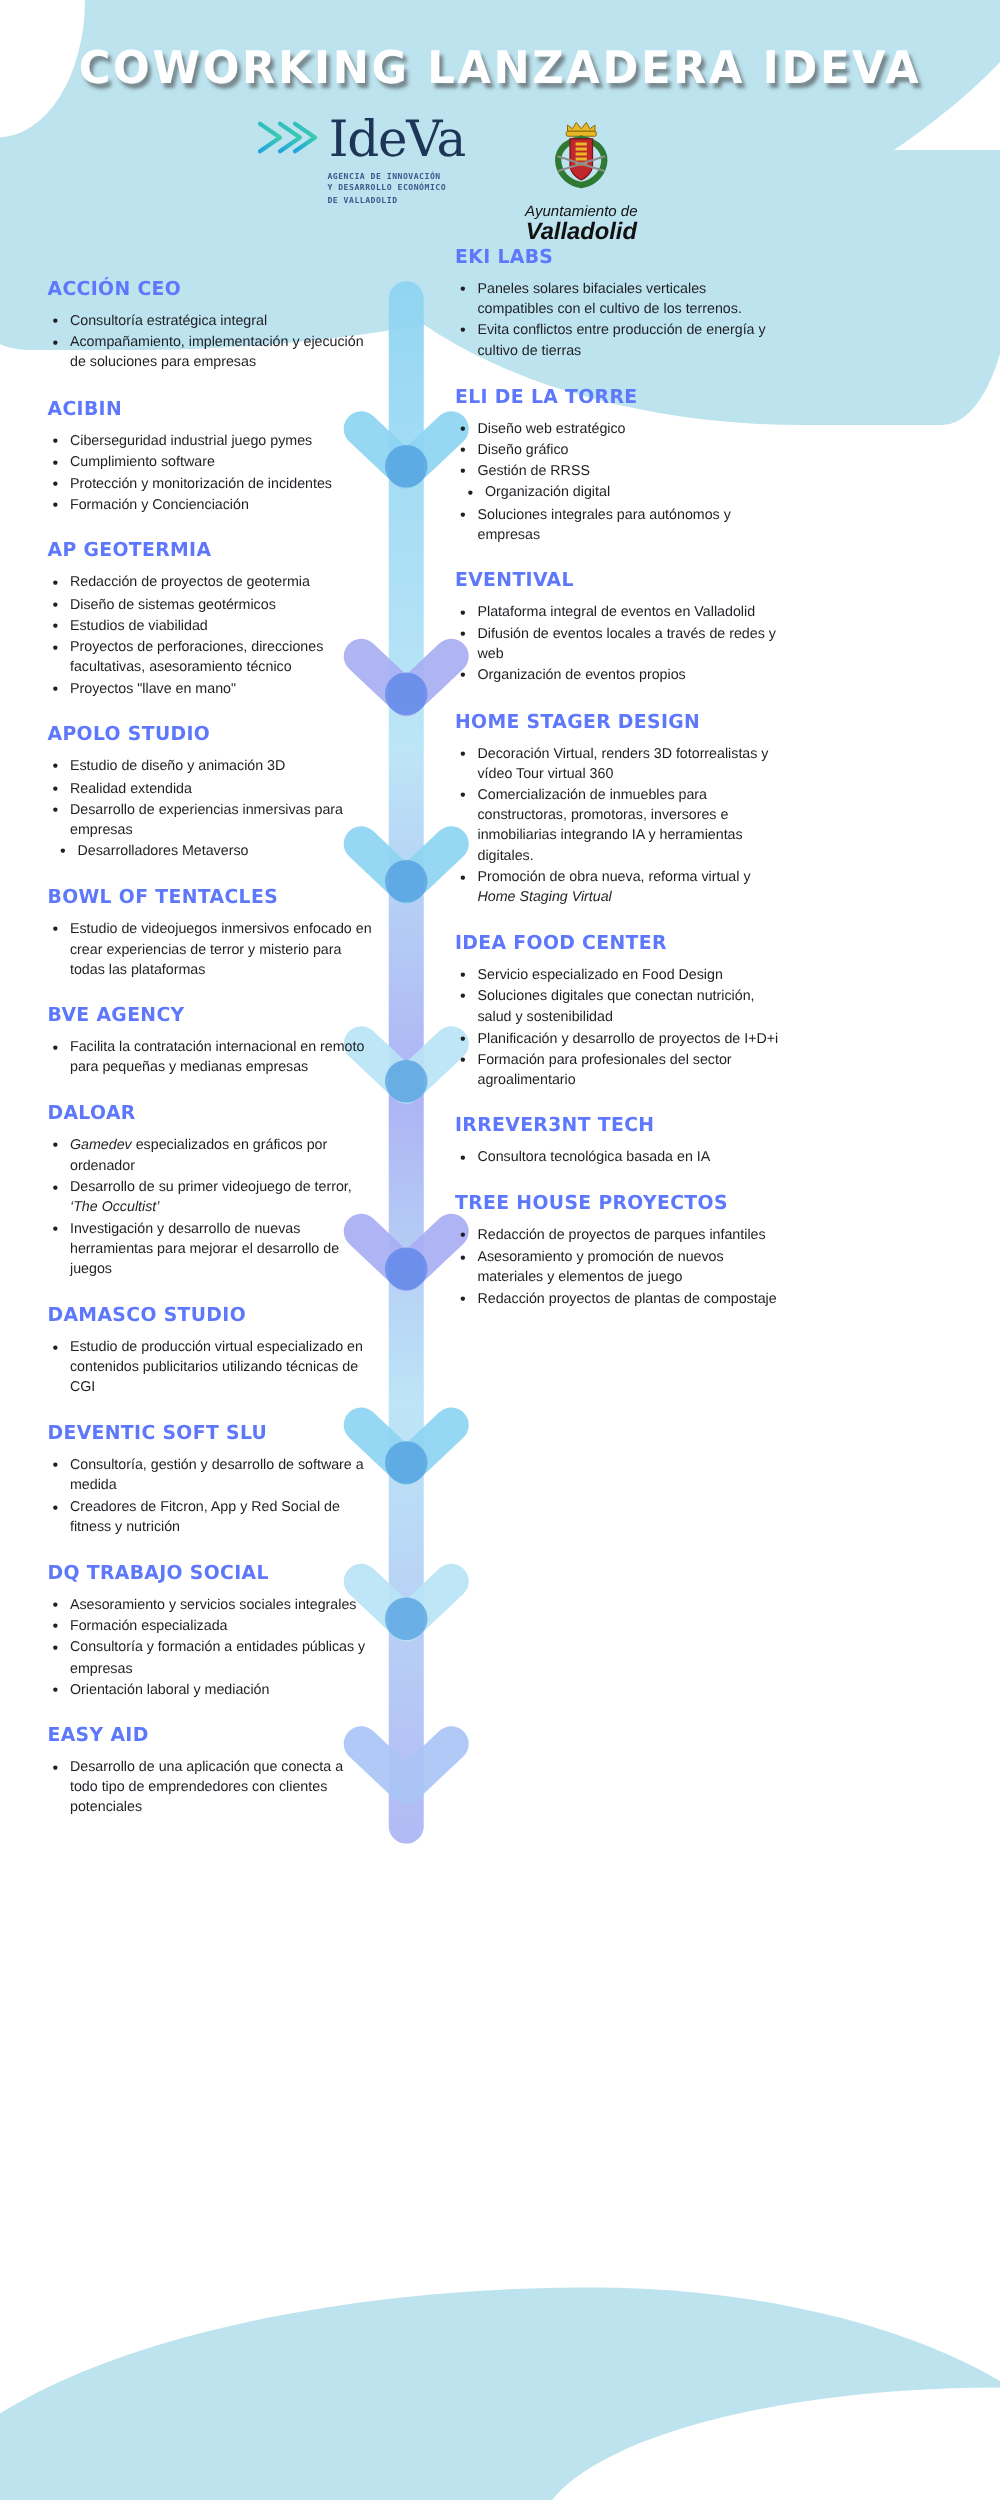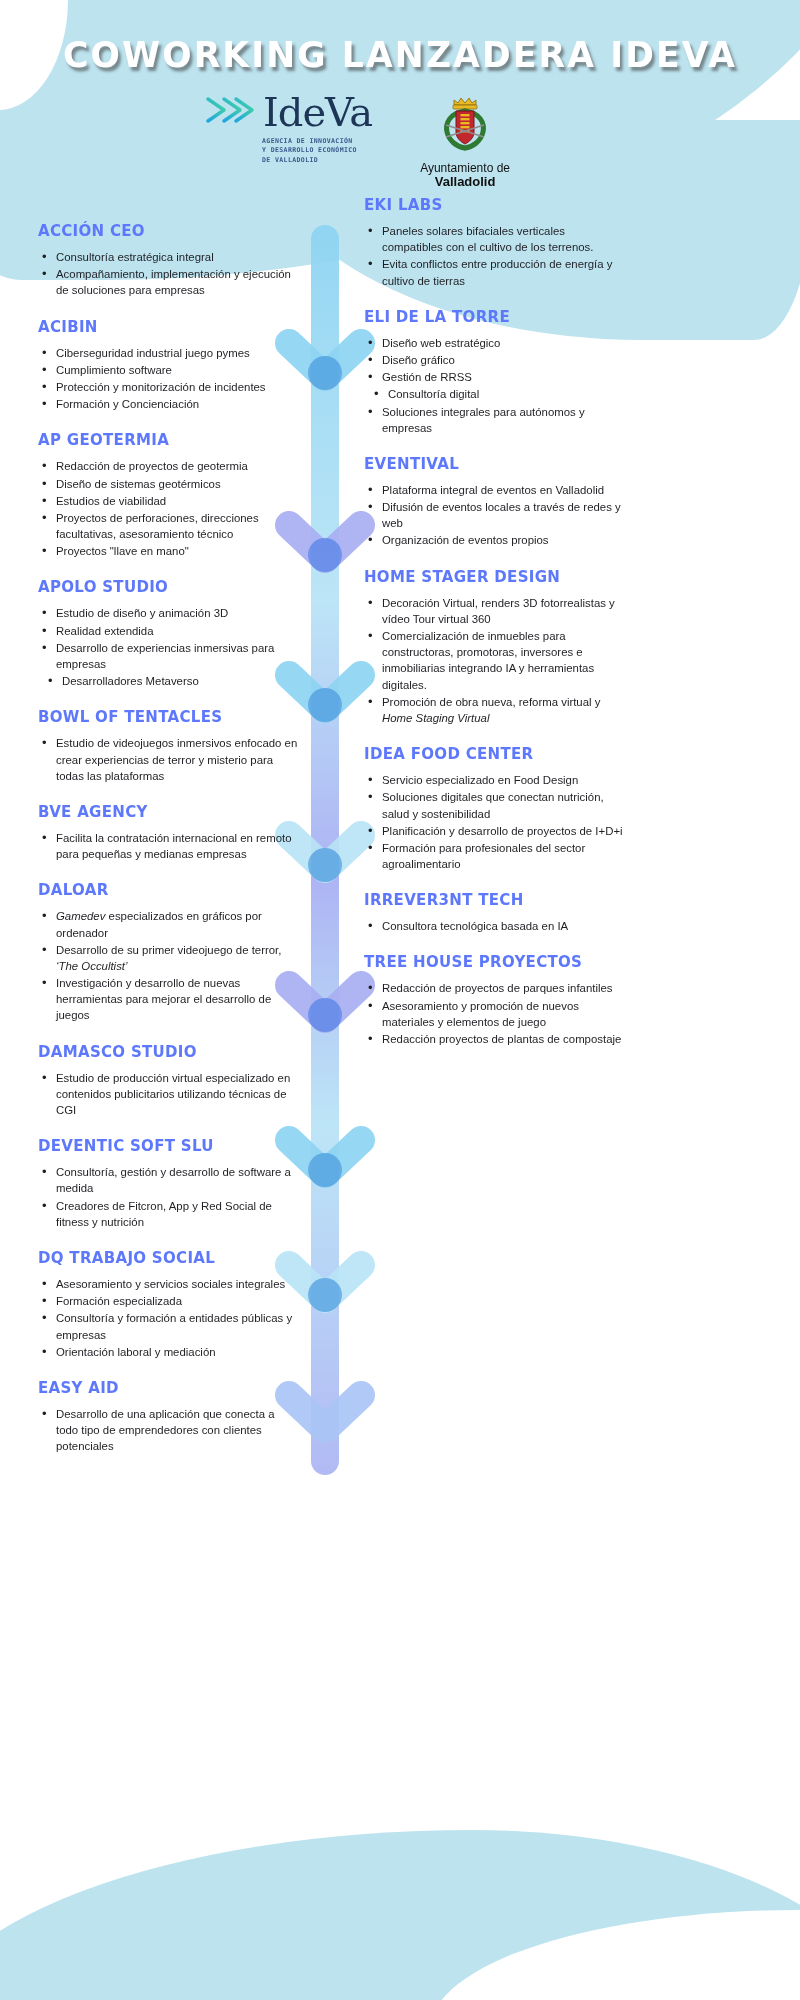--- a/index.html
+++ b/index.html
@@ -116,30 +116,30 @@
     margin-top: 5px;
     margin-left: 56px;
     font-family: "DejaVu Sans Mono", monospace;
     font-size: 6.5px;
     line-height: 1.45;
     color: #3a5a8c;
     letter-spacing: 0.4px;
     font-weight: bold;
   }
 
-  .ayto-logo { display: flex; flex-direction: column; align-items: center; }
+  .ayto-logo { display: flex; flex-direction: column; align-items: center; font-style: italic; }
   .ayto-line1 {
     font-family: "Liberation Sans", sans-serif;
     font-size: 12px;
     color: #111;
     margin-top: 3px;
   }
   .ayto-line2 {
     font-family: "Liberation Sans", sans-serif;
-    font-size: 13px;
+    font-size: 19px;
     font-weight: bold;
     color: #111;
     line-height: 1.05;
   }
 
   
   .spine {
     position: absolute;
     top: 225px;
     left: 265px;
@@ -406,21 +406,21 @@
           <li>Paneles solares bifaciales verticales compatibles con el cultivo de los terrenos.</li>
           <li>Evita conflictos entre producción de energía y cultivo de tierras</li>
         </ul>
       </div>
       <div class="entry">
         <div class="entry-title">ELI DE LA TORRE</div>
         <ul class="bullets">
           <li>Diseño web estratégico</li>
           <li>Diseño gráfico</li>
           <li>Gestión de RRSS</li>
-          <li class="indent"> Consultoría digital</li>
+          <li class="indent"> Organización digital</li>
           <li>Soluciones integrales para autónomos y empresas</li>
         </ul>
       </div>
       <div class="entry">
         <div class="entry-title">EVENTIVAL</div>
         <ul class="bullets">
           <li>Plataforma integral de eventos en Valladolid</li>
           <li>Difusión de eventos locales a través de redes y web</li>
           <li>Organización de eventos propios</li>
         </ul>

